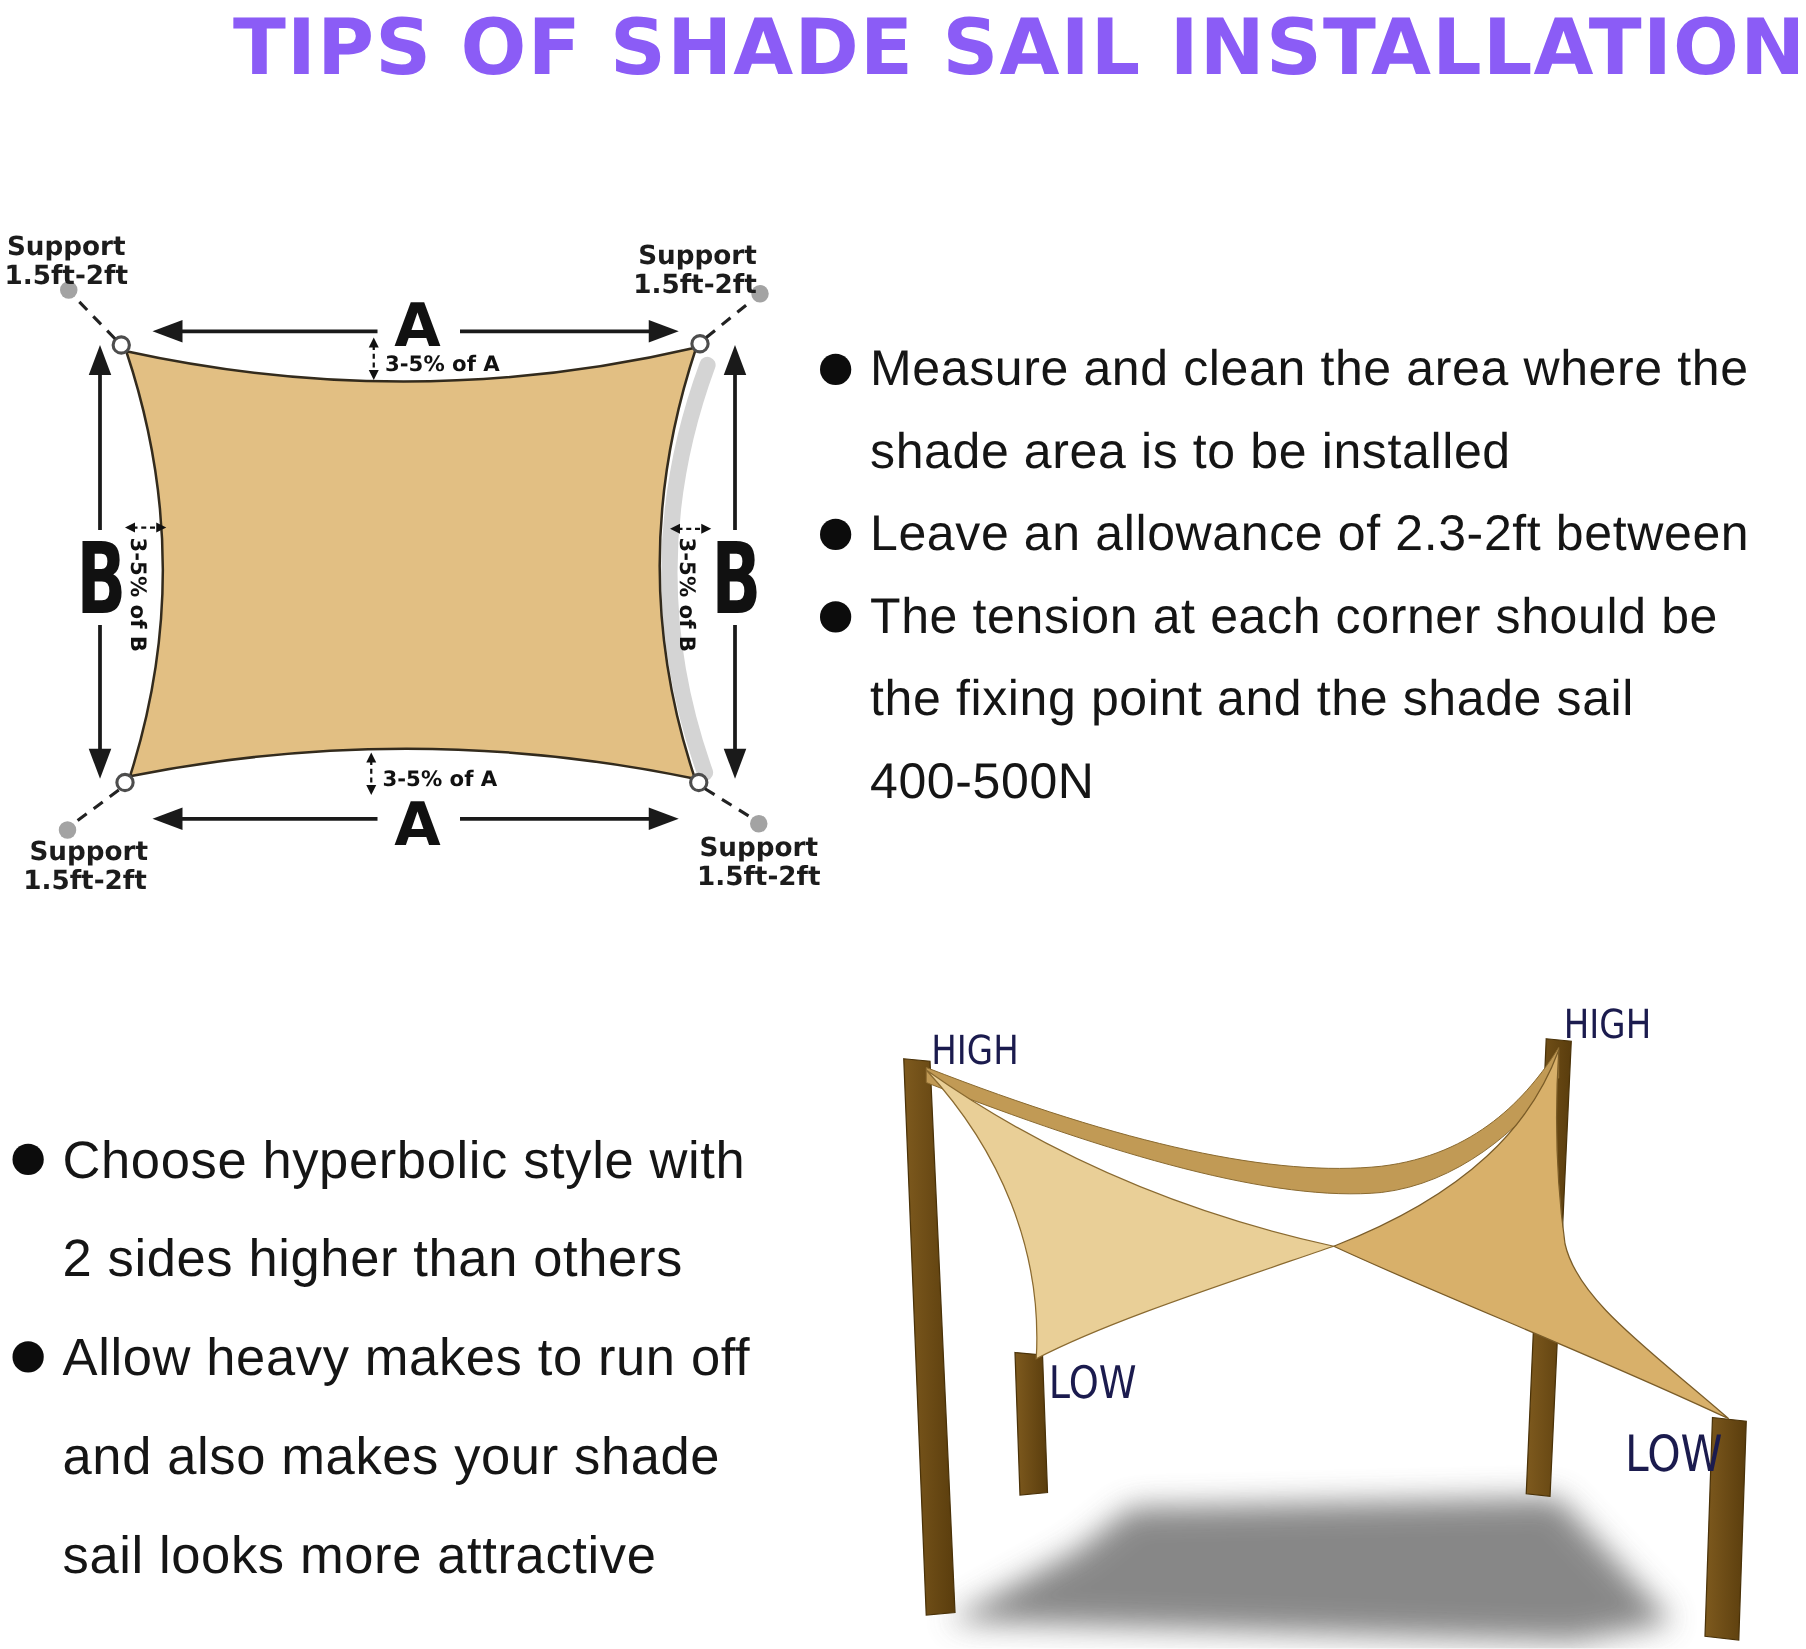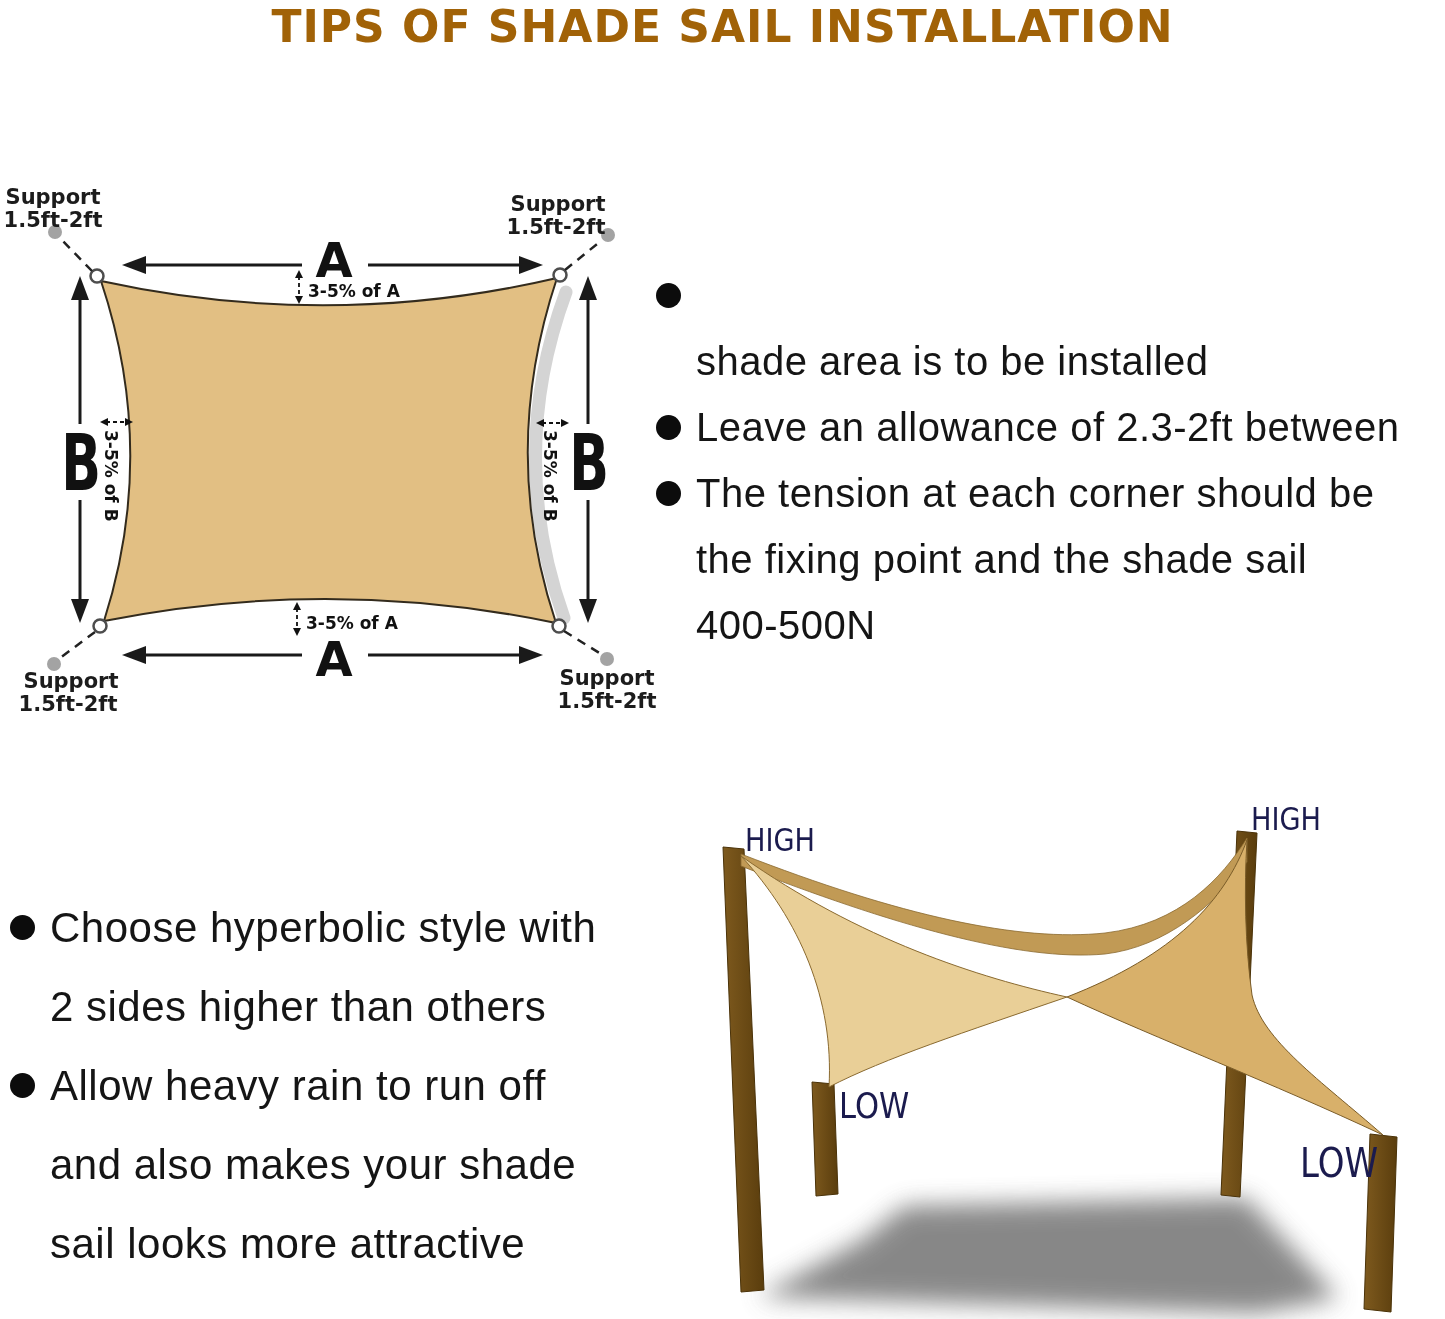--- a/index.html
+++ b/index.html
@@ -1,20 +1,20 @@
 <!DOCTYPE html>
 <html><head>
 <meta charset="utf-8">
 <style>
   html,body{margin:0;padding:0;background:#ffffff;}
   .page{position:relative;width:1445px;height:1319px;background:#fff;overflow:hidden;
         font-family:"Liberation Sans",sans-serif;color:#151515;}
-  .title{position:absolute;top:1px;left:0;width:100%;text-align:center;
-         font-family:"DejaVu Sans",sans-serif;font-weight:bold;font-size:44px;
-         letter-spacing:1px;color:#a16207;white-space:nowrap;}
+  .title{position:absolute;top:1px;left:0;width:100%;text-align:right;
+         font-family:"DejaVu Sans",sans-serif;font-weight:bold;font-size:62px;
+         letter-spacing:1px;color:#8b5cf6;white-space:nowrap;}
   .list{position:absolute;white-space:nowrap;}
   .row{display:flex;align-items:center;}
   .list-right{left:656px;top:262px;font-size:40px;letter-spacing:.5px;}
   .list-right .row{height:66px;}
   .list-left{left:10px;top:888px;font-size:42px;letter-spacing:.5px;}
   .list-left .row{height:79px;align-items:center;}
   .dot{width:25px;height:25px;border-radius:50%;background:#0c0c0c;flex:0 0 auto;margin-right:15px;}
   .spacer{width:40px;flex:0 0 auto;}
   svg{position:absolute;display:block;}
   #diagram-svg{left:0;top:150px;}
@@ -119,20 +119,21 @@
       <line x1="542" y1="423" x2="563" y2="423" stroke="#111" stroke-width="1.8" stroke-dasharray="4 3"></line>
       <polygon points="536,423 544,419 544,427" fill="#111"></polygon>
       <polygon points="569,423 561,419 561,427" fill="#111"></polygon>
       <text transform="translate(544,430) rotate(90)" font-size="17" font-weight="bold" fill="#111">3-5% of B</text>
     </g>
   </svg>
 
   <div class="list list-right">
     <div class="row">
         <span class="dot"></span>
+        <span>Measure and clean the area where the</span>
       </div>
     <div class="row">
         <span class="spacer"></span>
         <span>shade area is to be installed</span>
       </div>
     <div class="row">
         <span class="dot"></span>
         <span>Leave an allowance of 2.3-2ft between</span>
       </div>
     <div class="row">
@@ -153,21 +154,21 @@
     <div class="row">
         <span class="dot"></span>
         <span>Choose hyperbolic style with</span>
       </div>
     <div class="row">
         <span class="spacer"></span>
         <span>2 sides higher than others</span>
       </div>
     <div class="row">
         <span class="dot"></span>
-        <span>Allow heavy rain to run off</span>
+        <span>Allow heavy makes to run off</span>
       </div>
     <div class="row">
         <span class="spacer"></span>
         <span>and also makes your shade</span>
       </div>
     <div class="row">
         <span class="spacer"></span>
         <span>sail looks more attractive</span>
       </div>
   </div>

